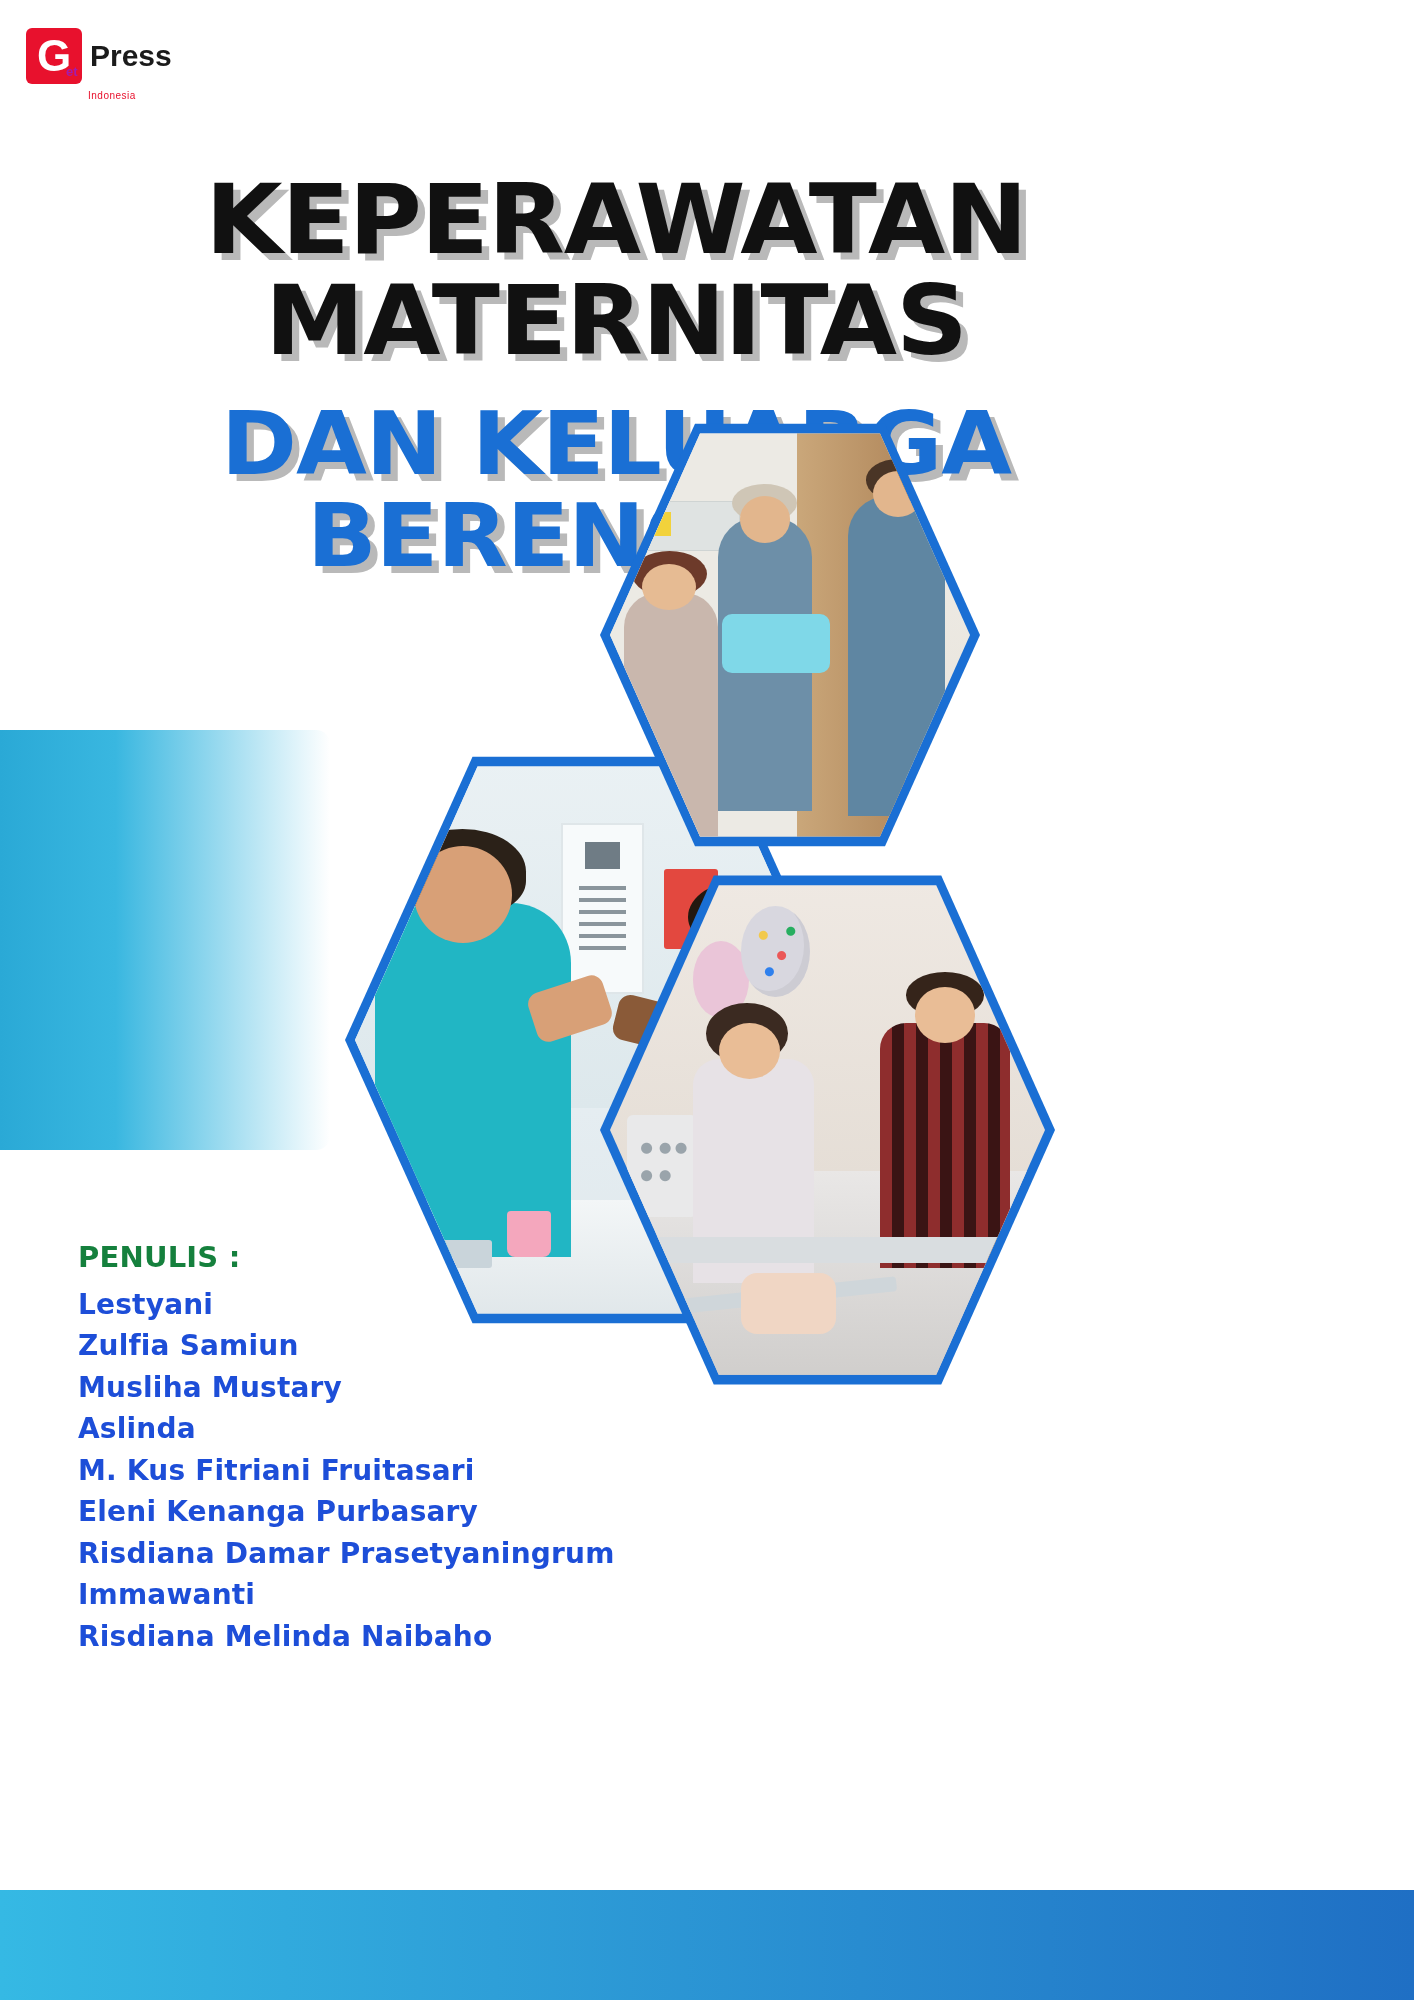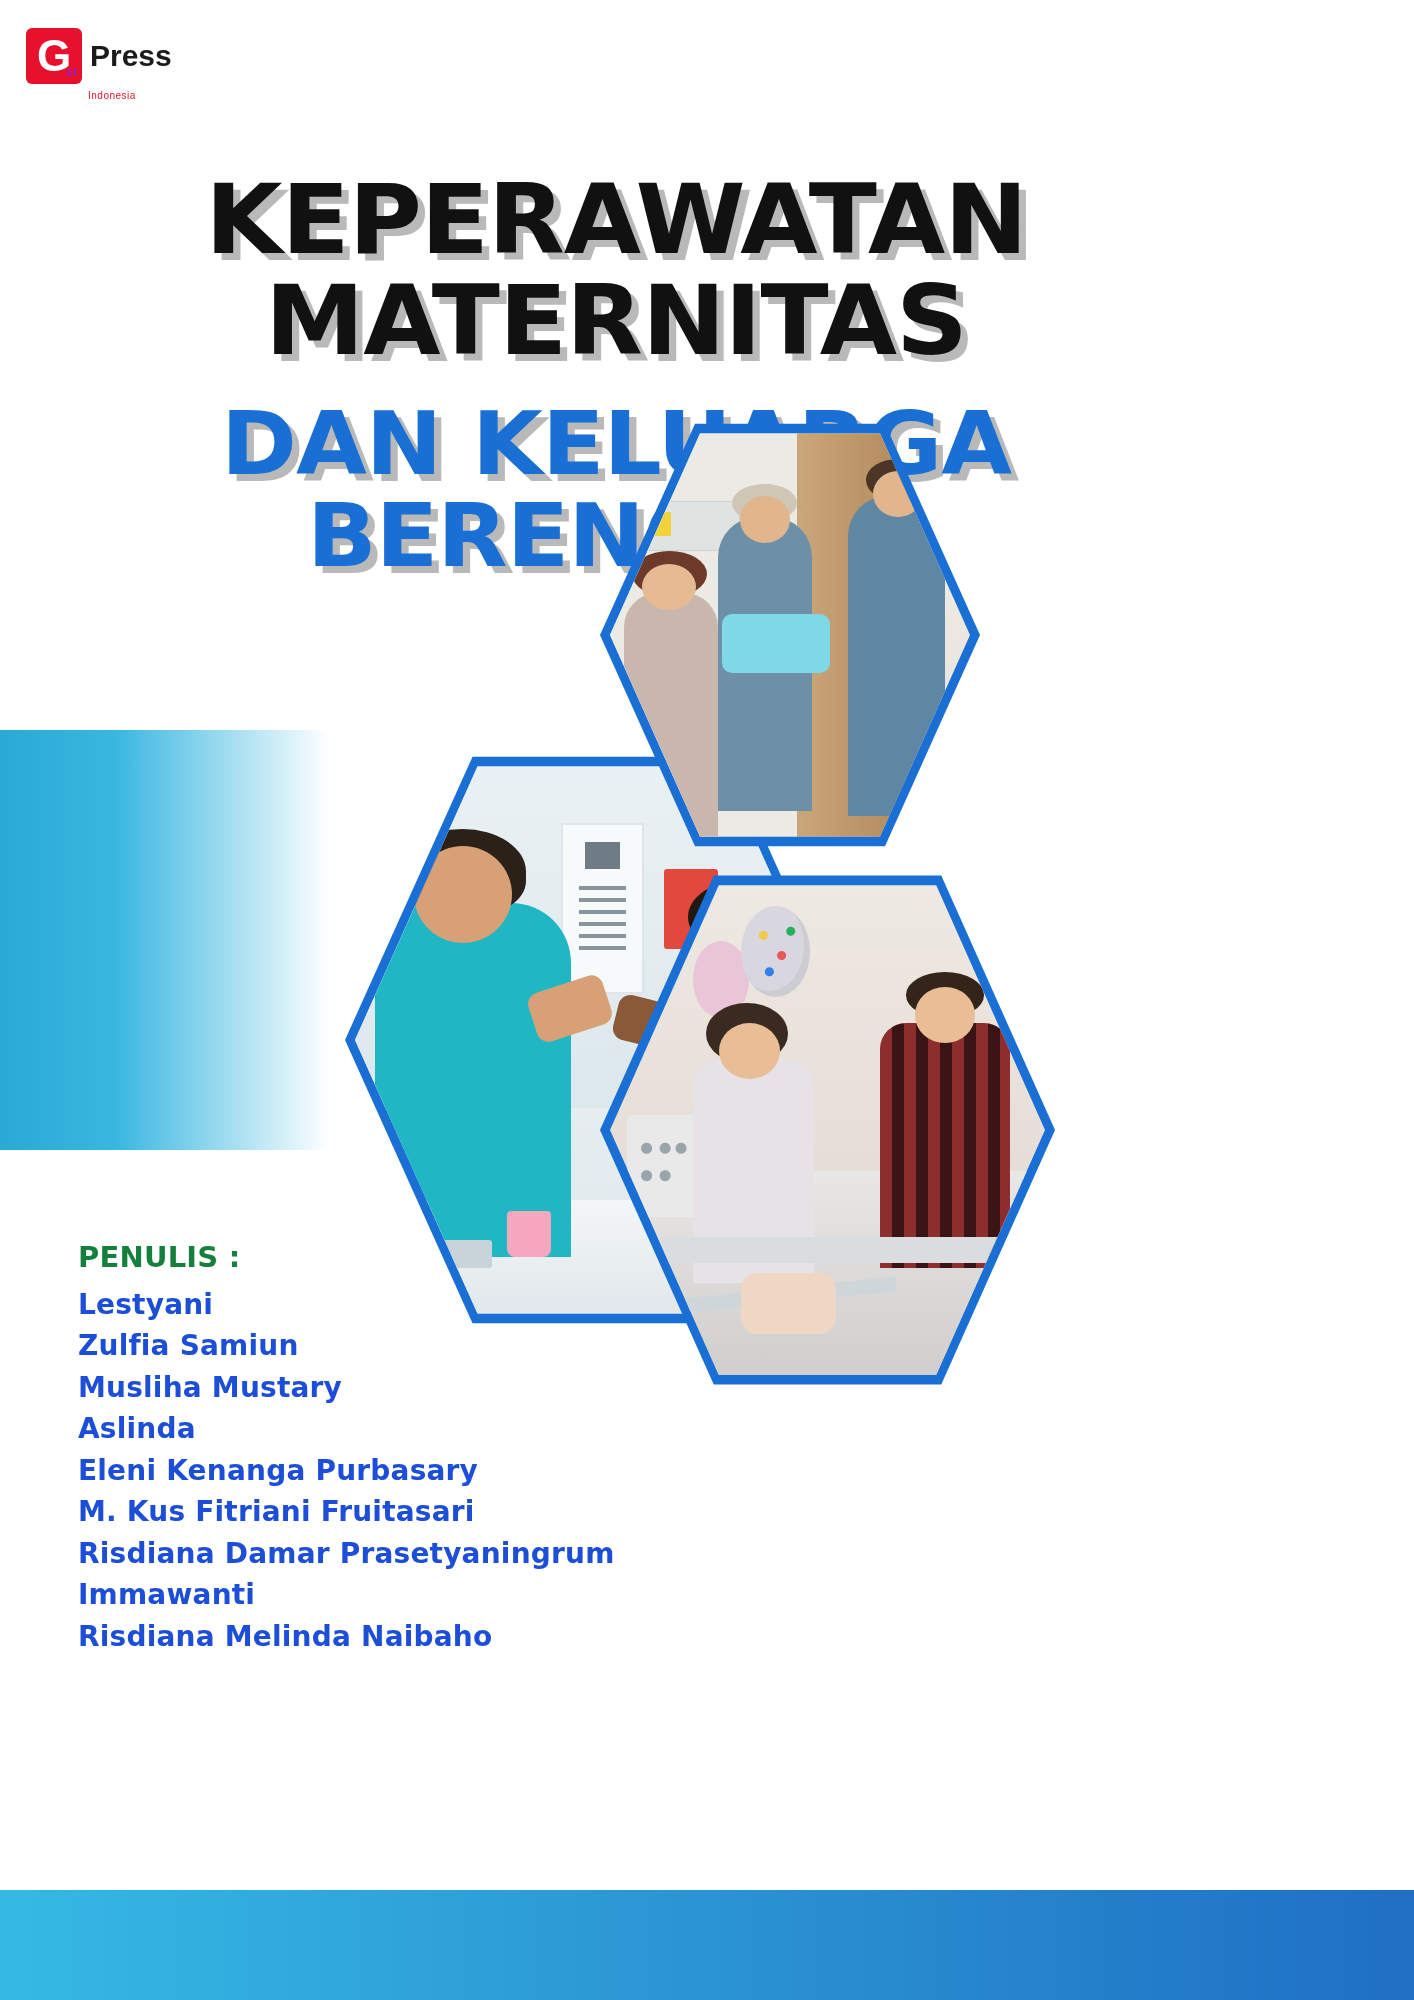--- a/index.html
+++ b/index.html
@@ -320,22 +320,22 @@
       </div>
     </div>
   </div>
 
   <div class="authors">
     <div class="authors-heading">PENULIS :</div>
     <div class="author-name">Lestyani</div>
     <div class="author-name">Zulfia Samiun</div>
     <div class="author-name">Musliha Mustary</div>
     <div class="author-name">Aslinda</div>
+    <div class="author-name">M. Kus Fitriani Fruitasari</div>
     <div class="author-name">Eleni Kenanga Purbasary</div>
-    <div class="author-name">M. Kus Fitriani Fruitasari</div>
     <div class="author-name">Risdiana Damar Prasetyaningrum</div>
     <div class="author-name">Immawanti</div>
     <div class="author-name">Risdiana Melinda Naibaho</div>
   </div>
 
   <div class="bottom-band"></div>
 
 </div>
 
 </body></html>

